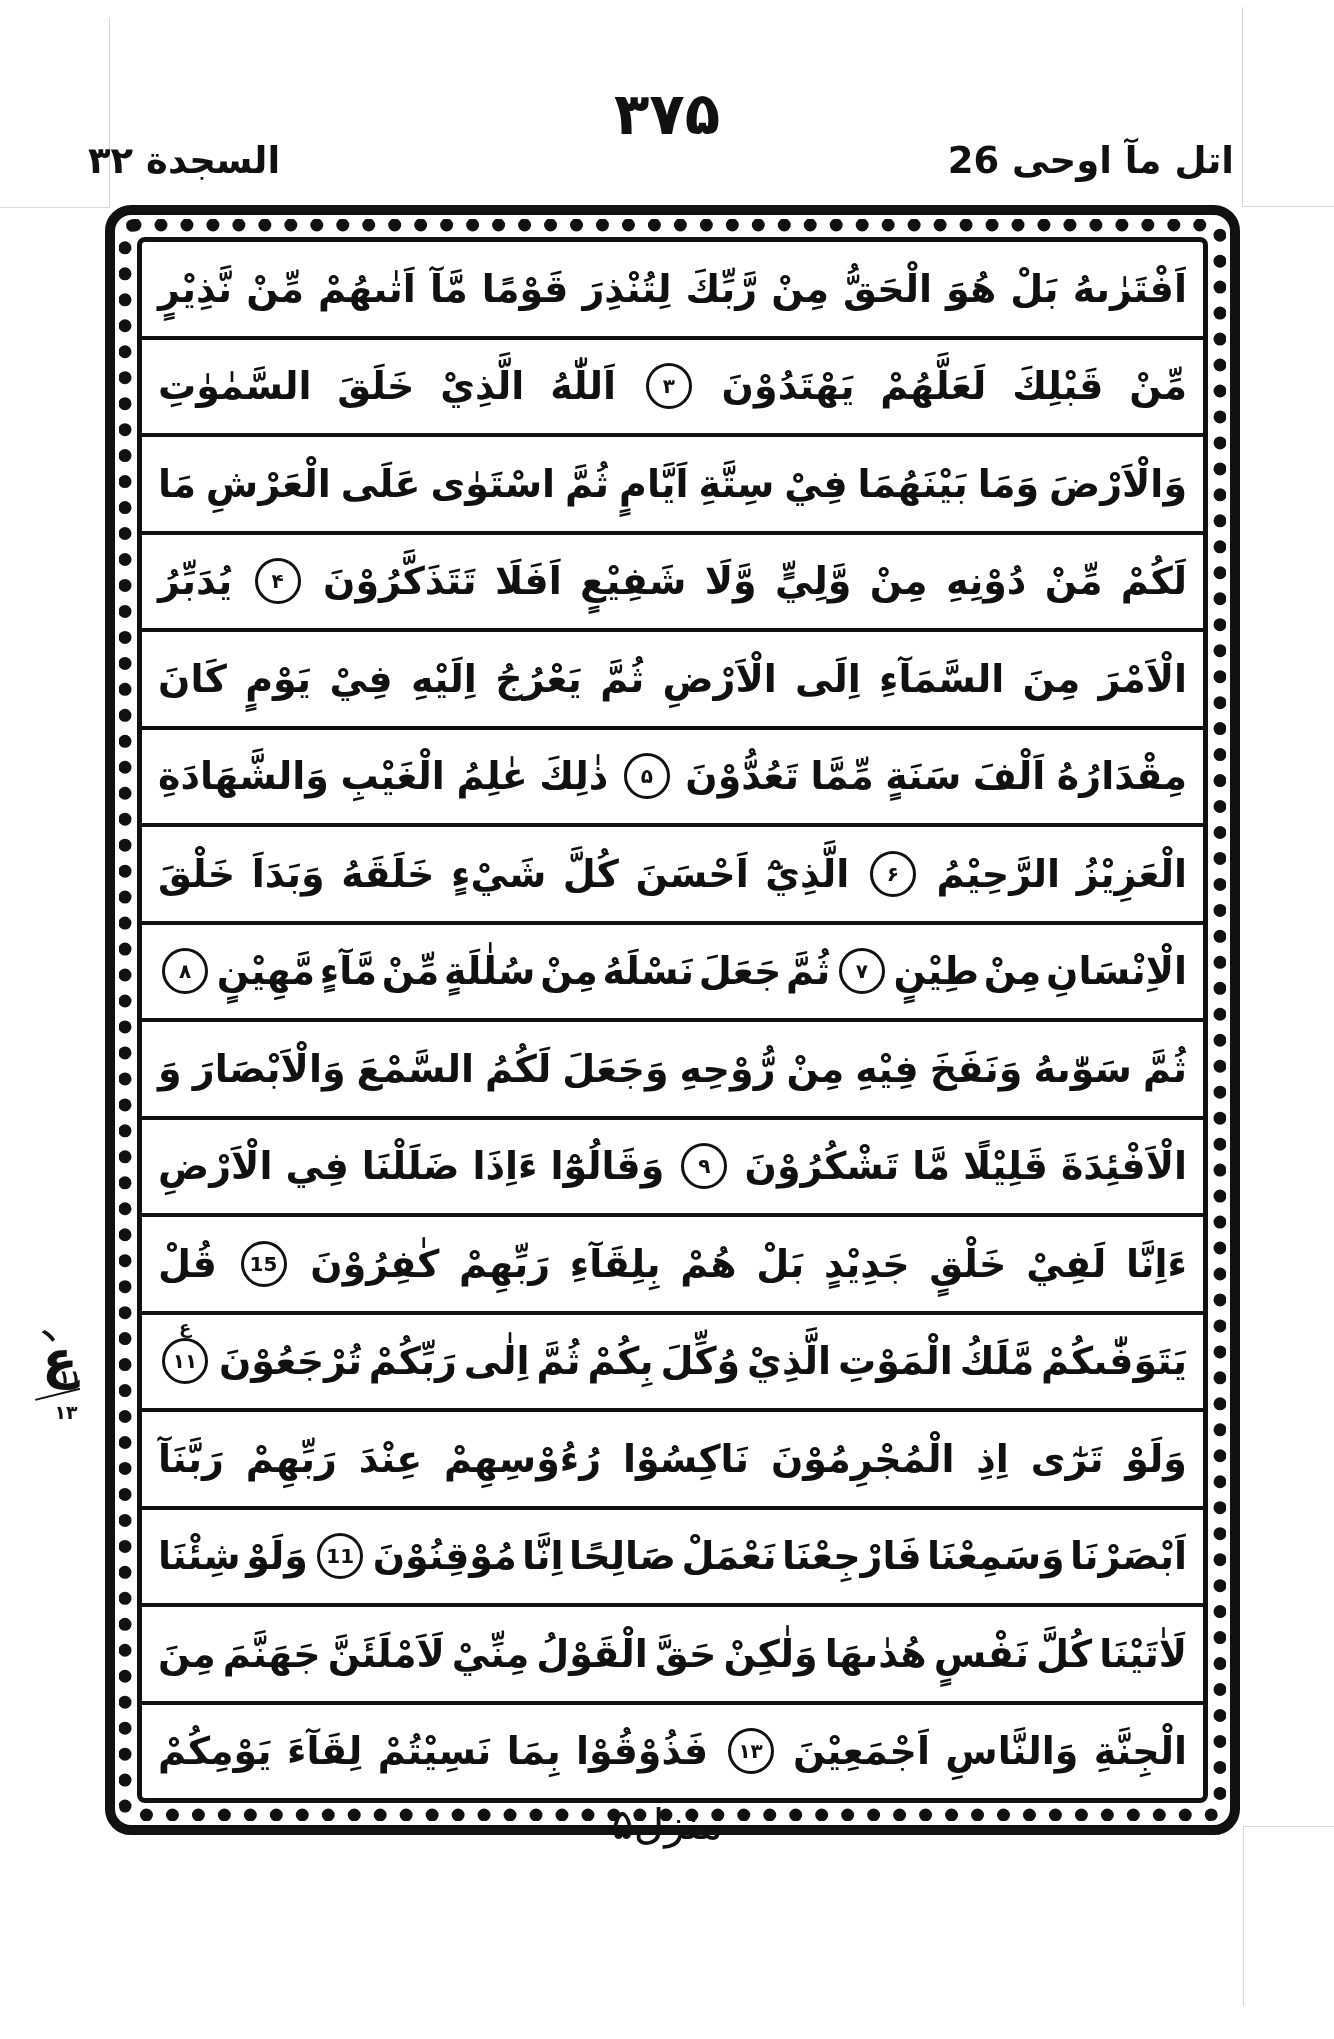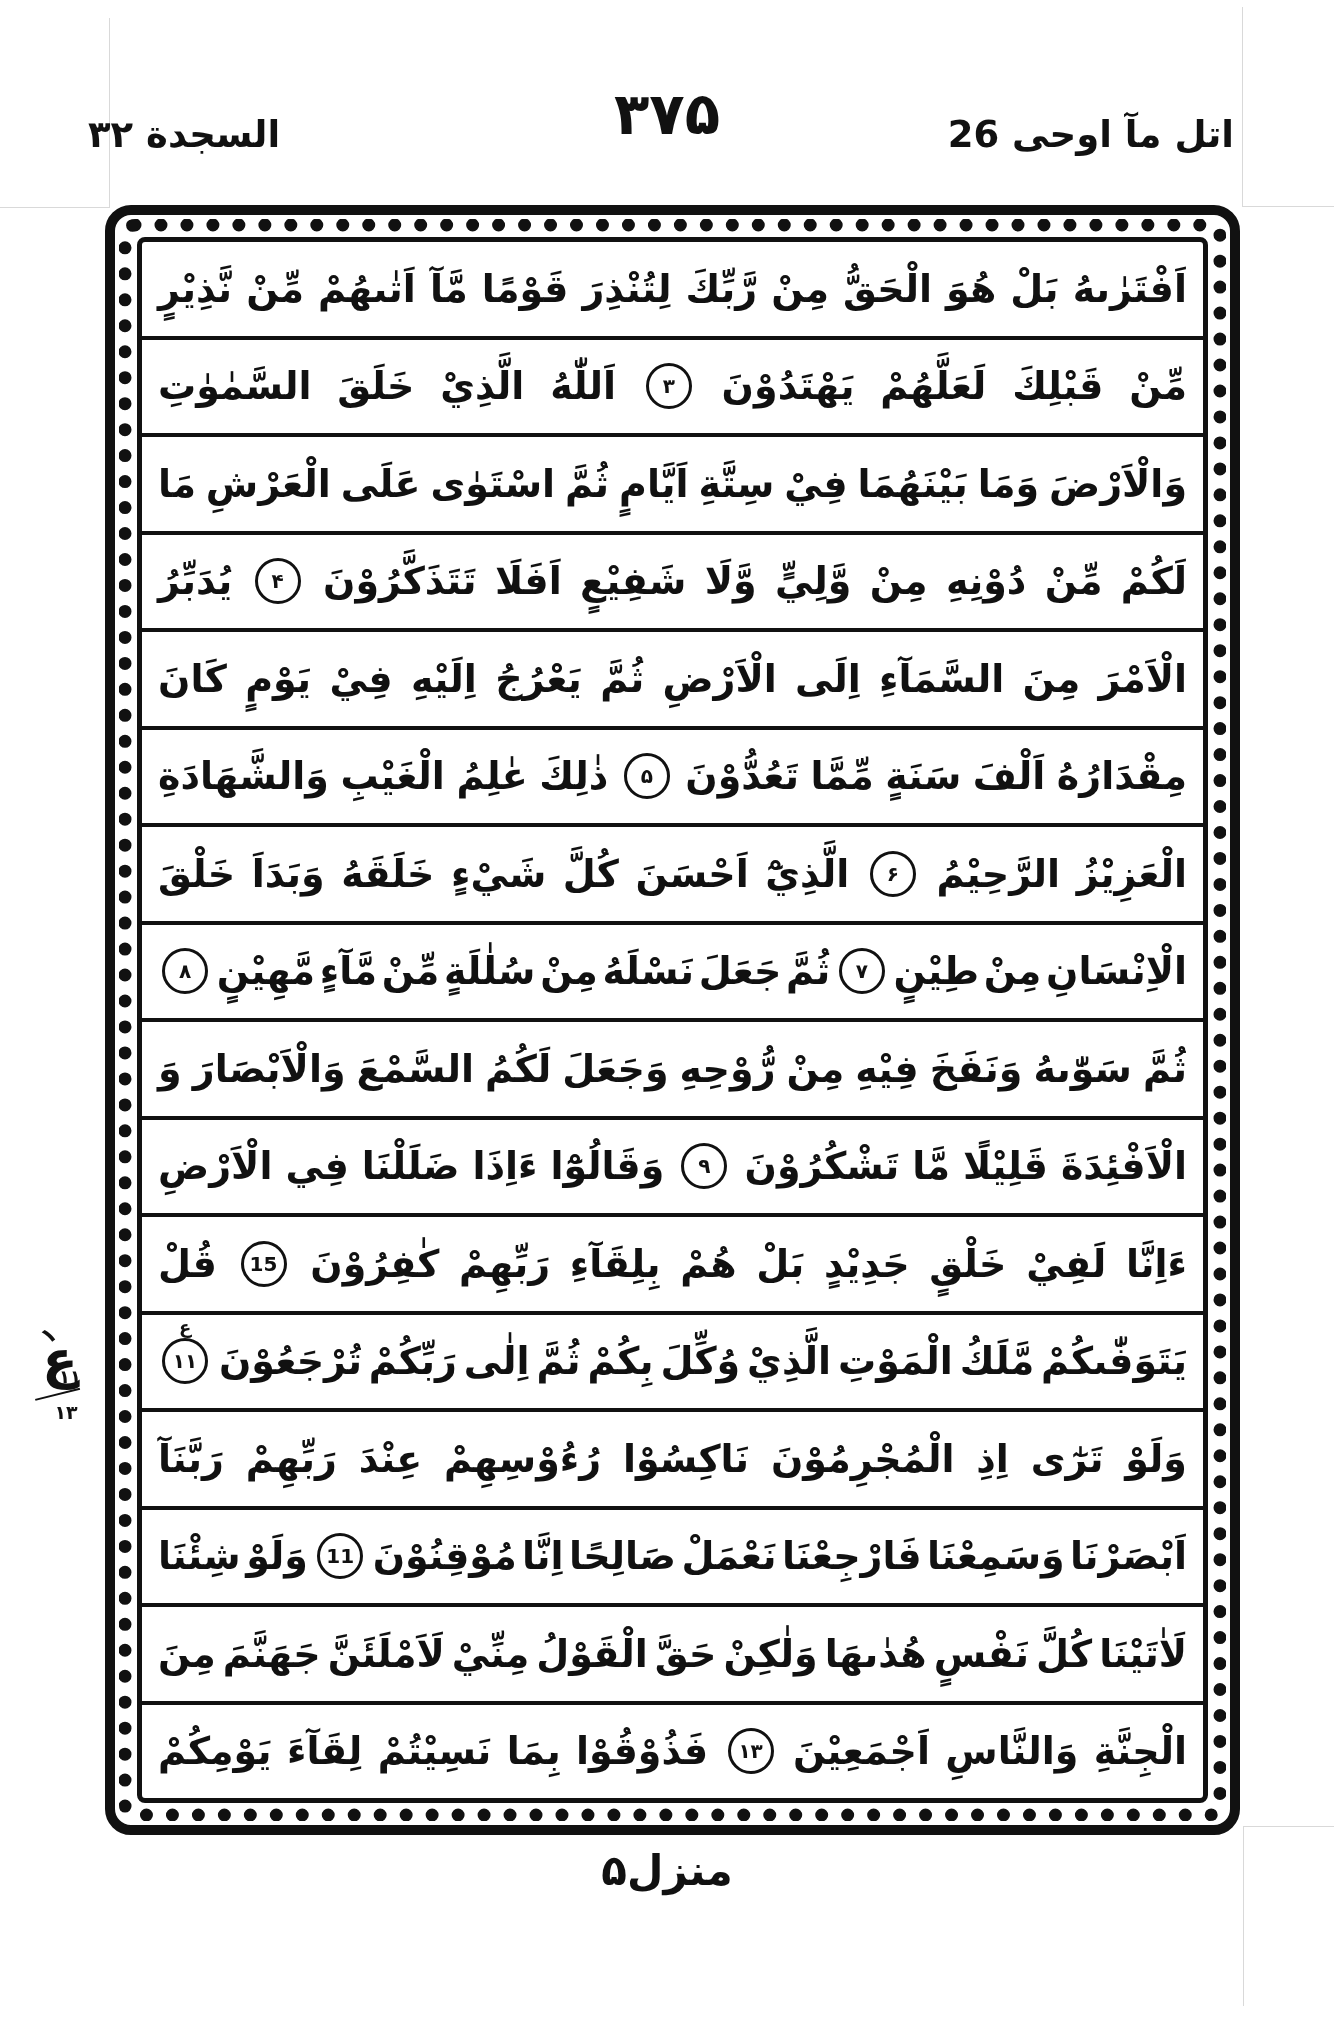--- a/index.html
+++ b/index.html
@@ -4,21 +4,21 @@
 <style>
   html,body{margin:0;padding:0;}
   body{
     width:1334px;height:2039px;position:relative;background:#ffffff;
     font-family:"DejaVu Sans",sans-serif;color:#111111;overflow:hidden;
   }
   
   .scan-line{position:absolute;background:#d9d9d9;}
 
   
-  .hdr{position:absolute;top:76px;height:80px;display:flex;align-items:flex-end;
+  .hdr{position:absolute;top:102px;height:80px;display:flex;align-items:flex-end;
        font-weight:bold;font-size:37px;direction:rtl;white-space:nowrap;}
   .hdr-juz{right:100px;}
   .hdr-page{left:50%;transform:translateX(-50%);font-size:58px;top:68px;}
   .hdr-surah{left:88px;}
 
   
   .frame-outer{
     position:absolute;left:105px;top:205px;width:1135px;height:1630px;
     box-sizing:border-box;border:10px solid #111;border-radius:26px;
     padding:4px;background:#fff;
@@ -44,22 +44,22 @@
   .ayah{
     position:relative;display:inline-flex;align-items:center;justify-content:center;
     width:46px;height:46px;min-width:46px;border:3px solid #111;border-radius:50%;
     box-sizing:border-box;margin:0 4px;
   }
   .ayah .num{font-size:20px;font-weight:bold;line-height:1;}
   .ayah .ruku{position:absolute;top:-24px;font-size:18px;font-weight:bold;}
 
   
   .footer-manzil{
-    position:absolute;top:1846px;left:50%;transform:translateX(-50%);
-    font-size:42px;font-weight:bold;direction:rtl;
+    position:absolute;top:1800px;left:50%;transform:translateX(-50%);
+    font-size:42px;font-weight:normal;direction:rtl;
   }
 
   
   .margin-marker{
     position:absolute;left:14px;top:1318px;width:92px;height:160px;
     display:flex;flex-direction:column;align-items:center;direction:rtl;
   }
   .margin-marker .rk-one{font-size:22px;font-weight:bold;transform:rotate(-38deg) translateX(-14px);line-height:0.8;}
   .margin-marker .rk-ain{font-size:52px;font-weight:bold;line-height:0.9;}
   .margin-marker .rk-mid{font-size:18px;font-weight:bold;transform:translate(10px,-16px);}

